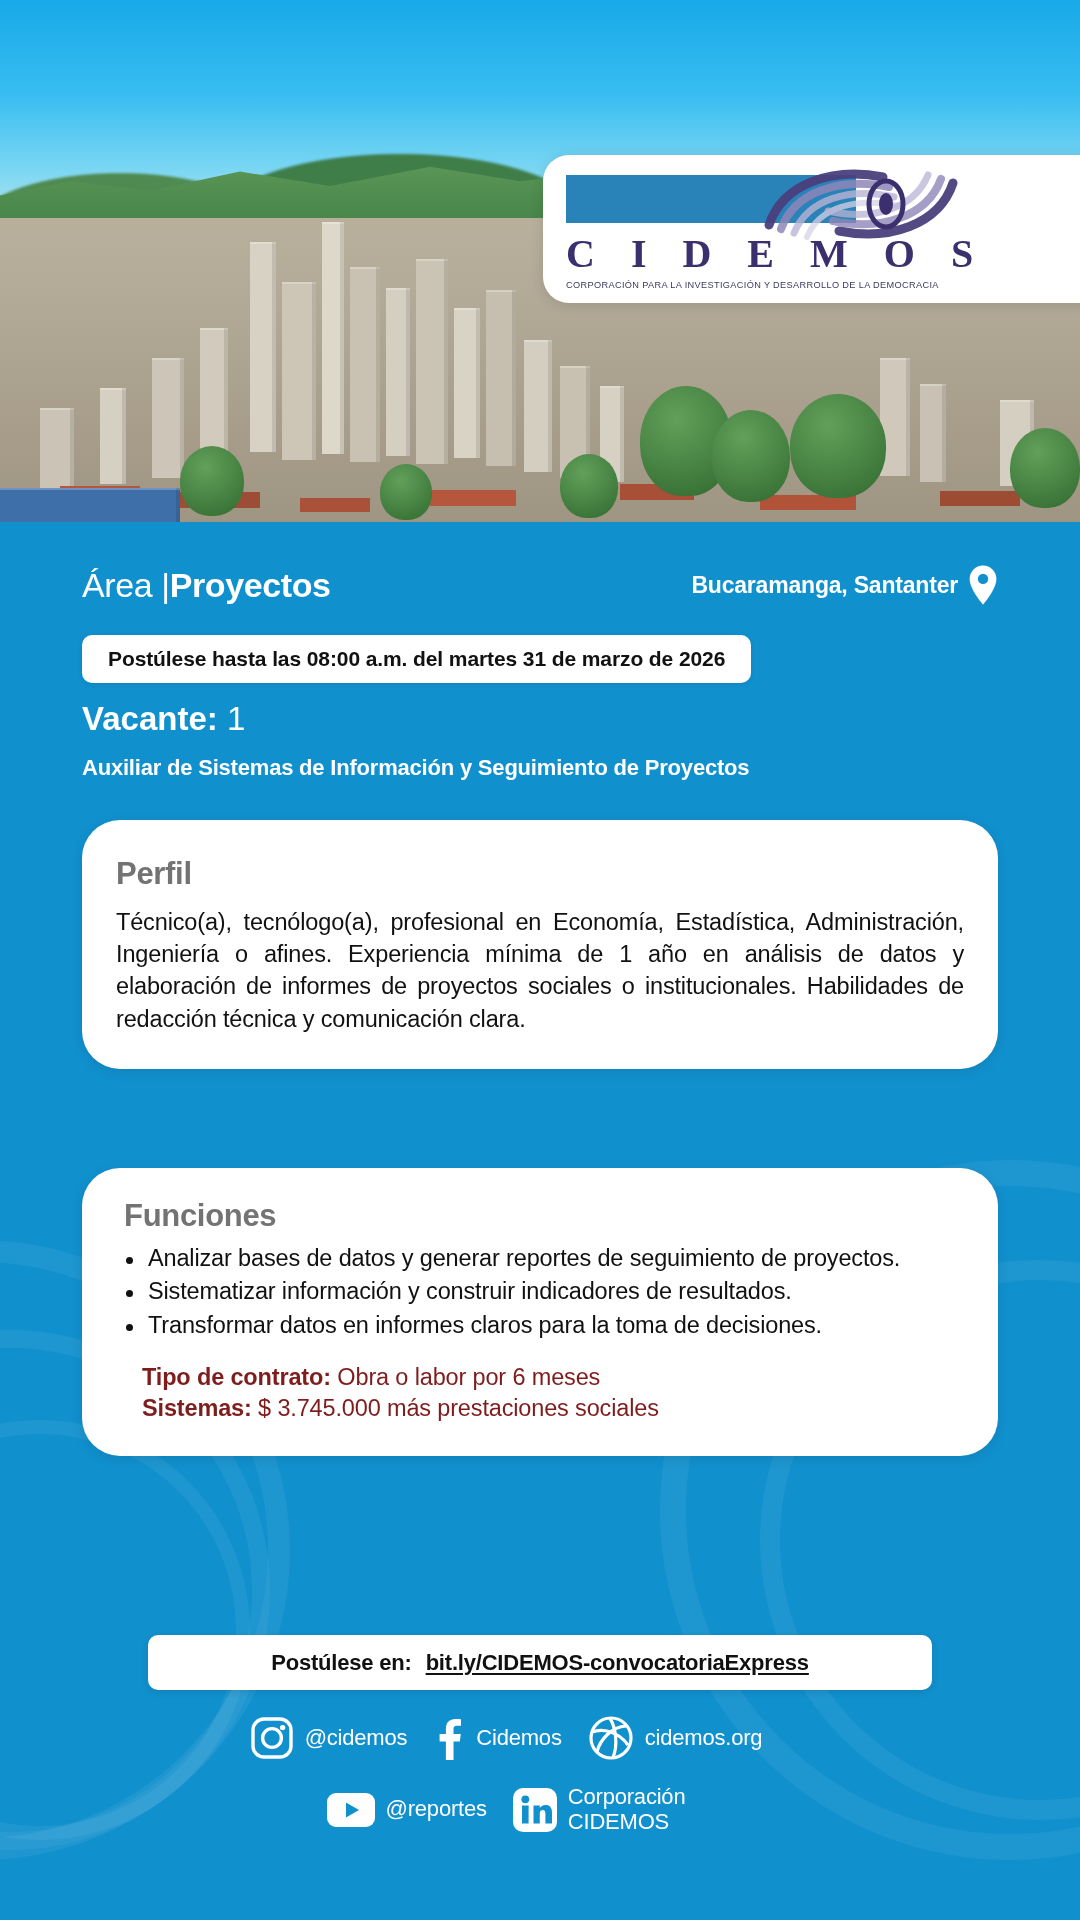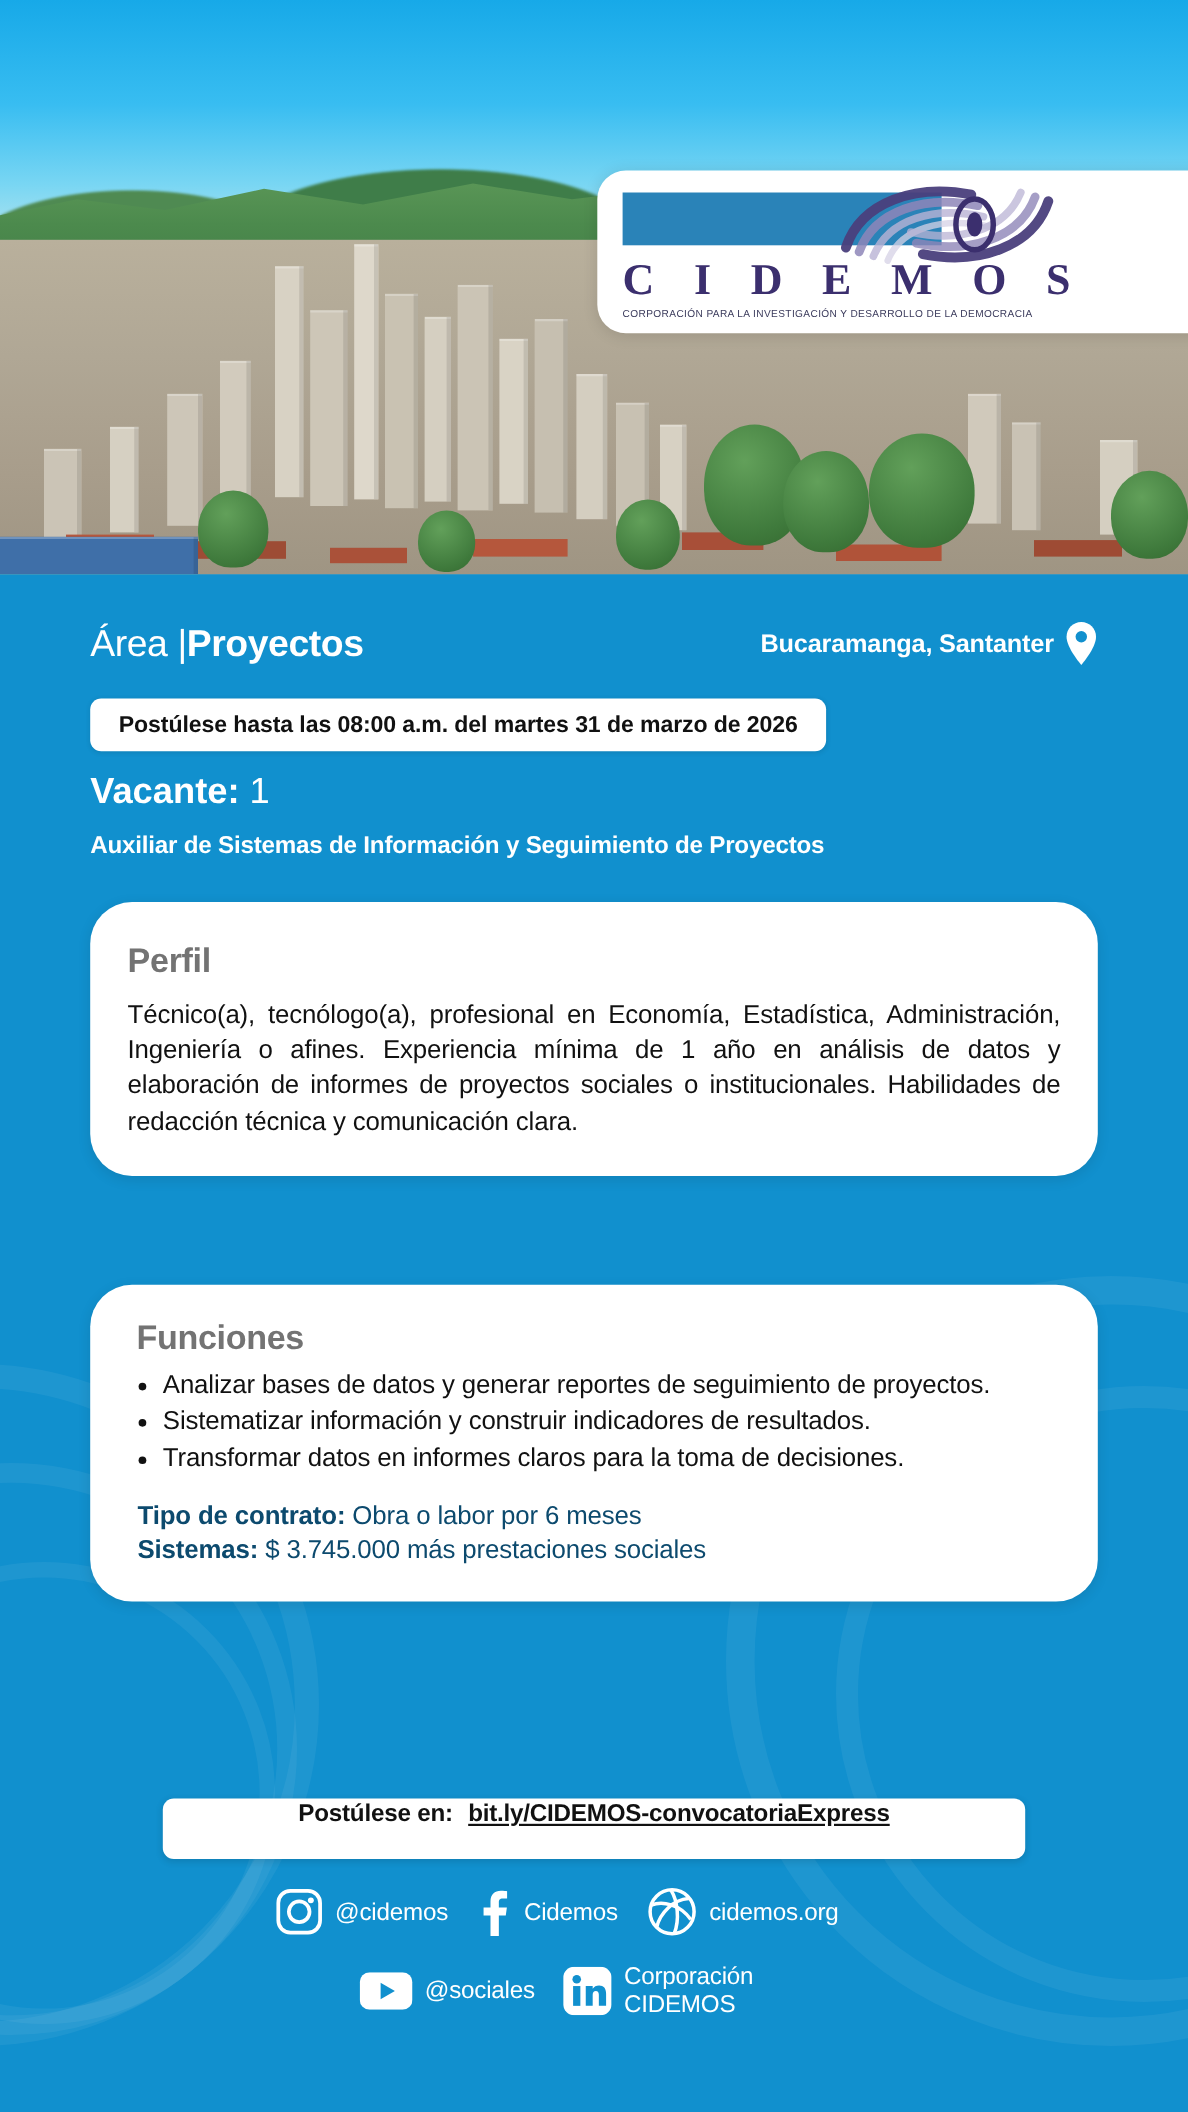--- a/index.html
+++ b/index.html
@@ -243,36 +243,36 @@
     content: "";
     position: absolute;
     left: 8px; top: 13px;
     width: 7px; height: 7px;
     border-radius: 50%;
     background: #111111;
   }
 
   .meta {
     margin-top: 22px;
-    margin-left: 11px;
+    margin-left: 28px;
     font-size: 23.5px;
     line-height: 1.32;
-    color: #0c4a6e;
+    color: #7f1d1d;
     letter-spacing: -0.15px;
   }
   .meta b { font-weight: 800; }
 
   
   .apply {
     position: absolute;
     left: 148px; top: 1635px;
     width: 784px; height: 55px;
     background: #ffffff;
     border-radius: 10px;
-    display: flex; justify-content: center;
+    display: flex; align-items: center; justify-content: center;
     gap: 14px;
     box-shadow: 0 2px 7px rgba(0,0,0,0.12);
   }
   .apply-label {
     font-size: 22px; font-weight: 800; color: #111111; letter-spacing: -0.2px;
   }
   .apply-url {
     font-size: 22px; font-weight: 800; color: #111111;
     text-decoration: underline; text-underline-offset: 3px;
     letter-spacing: -0.2px;
@@ -456,21 +456,21 @@
     </div>
   </div>
 
   <div class="social-row r2">
 
     <div class="social">
       <svg class="ic" width="48" height="34" viewBox="0 0 48 34">
         <rect x="0" y="0" width="48" height="34" rx="9" fill="#fff"></rect>
         <path d="M19 9.5 L32 17 L19 24.5 Z" fill="#1190ce"></path>
       </svg>
-      <span class="social-text">@sociales</span>
+      <span class="social-text">@reportes</span>
     </div>
 
     <div class="social">
       <svg class="ic" width="44" height="44" viewBox="0 0 44 44">
         <rect x="0" y="0" width="44" height="44" rx="10" fill="#fff"></rect>
         <rect x="9" y="17.5" width="6.6" height="18" fill="#1190ce"></rect>
         <circle cx="12.3" cy="11.3" r="3.9" fill="#1190ce"></circle>
         <path d="M20.5 35.5 V17.5 h6.3 v2.5 c1.2 -1.9 3.3 -3 5.8 -3 c4.2 0 6.4 2.6 6.4 7.4 V35.5 H32.4 V25.3 c0 -2.2 -0.9 -3.4 -2.7 -3.4 c-1.9 0 -2.9 1.3 -2.9 3.5 V35.5 Z" fill="#1190ce"></path>
       </svg>
       <span class="social-text">Corporación

